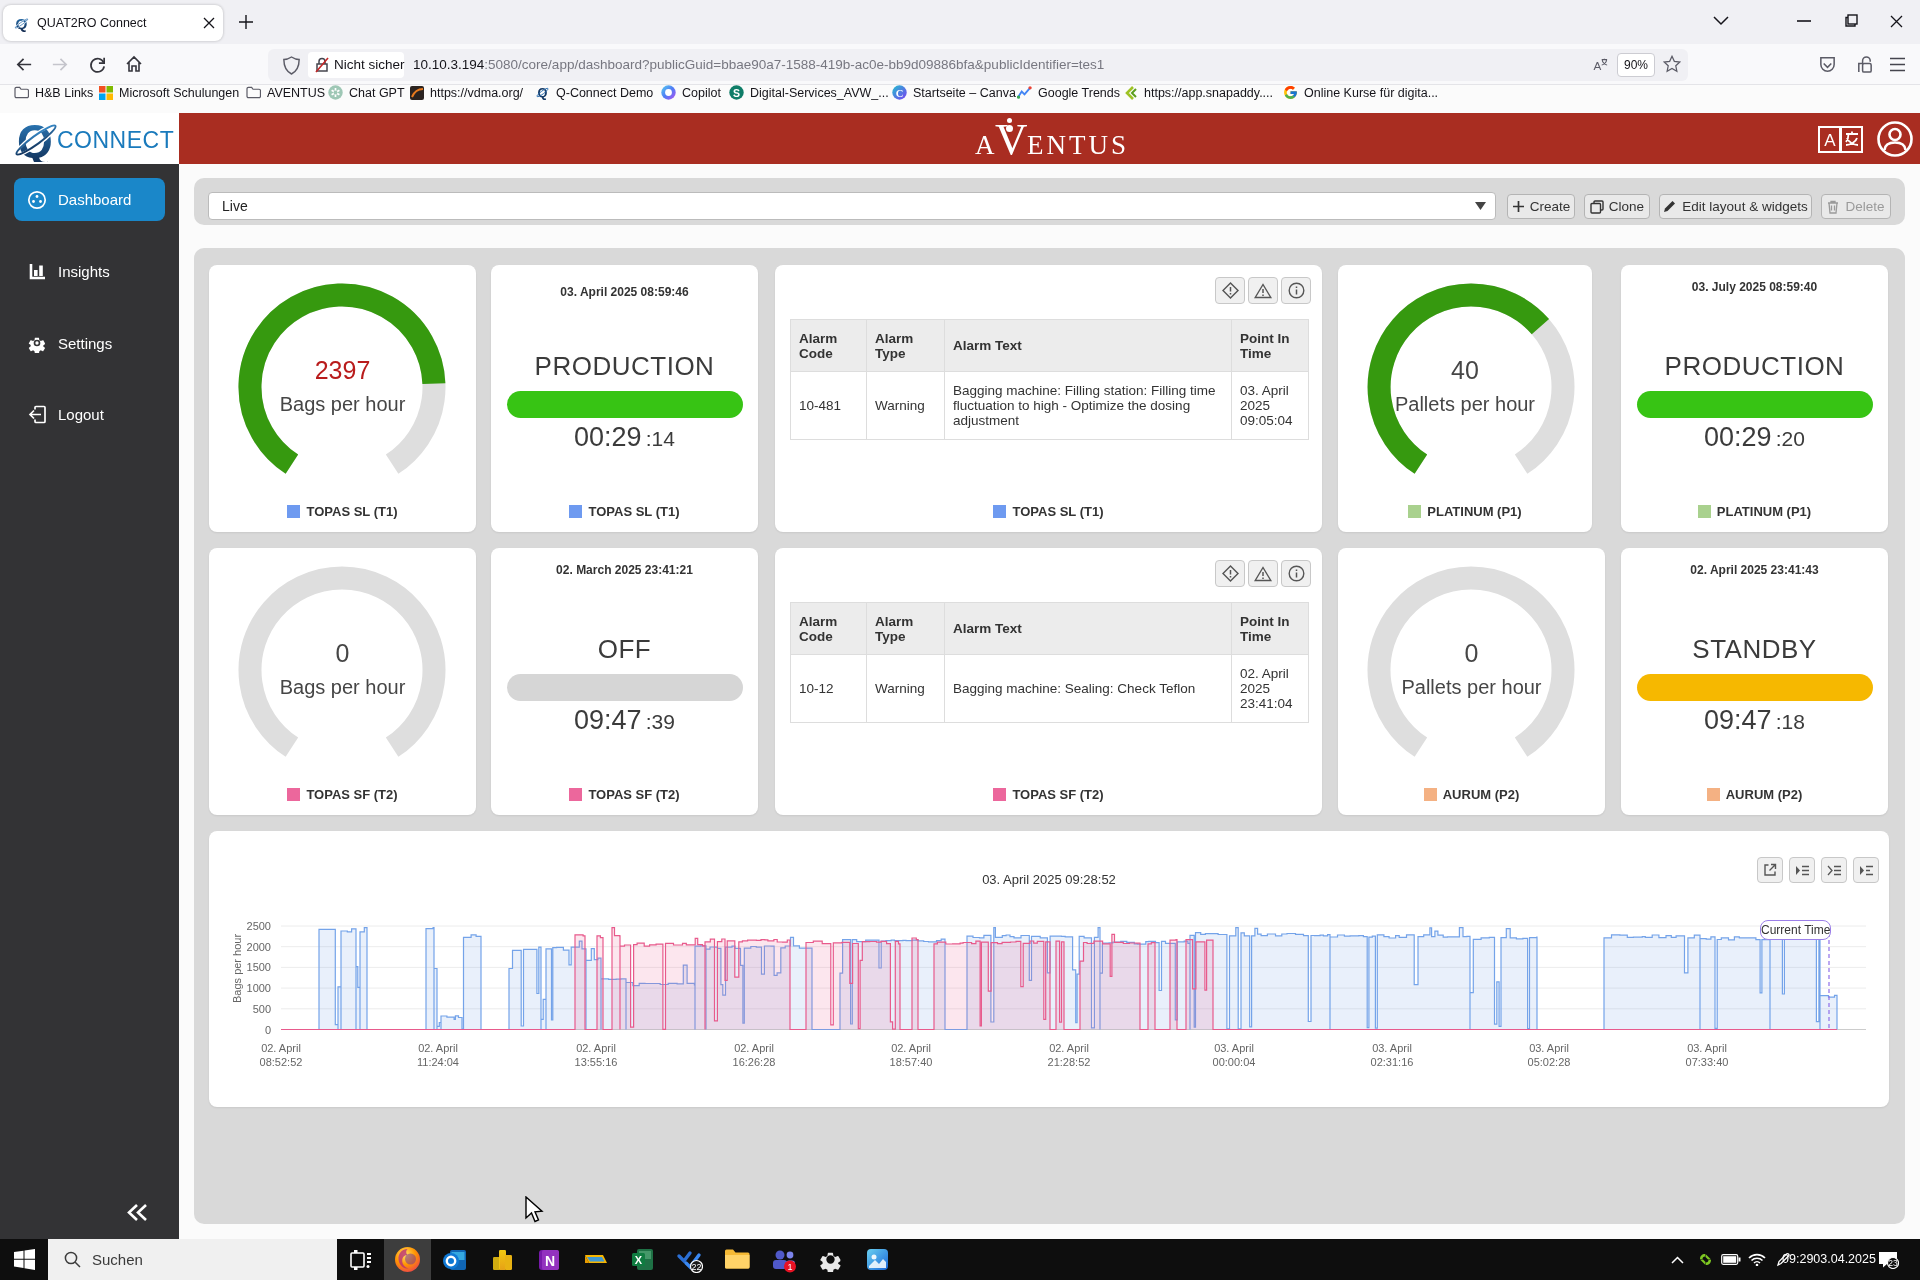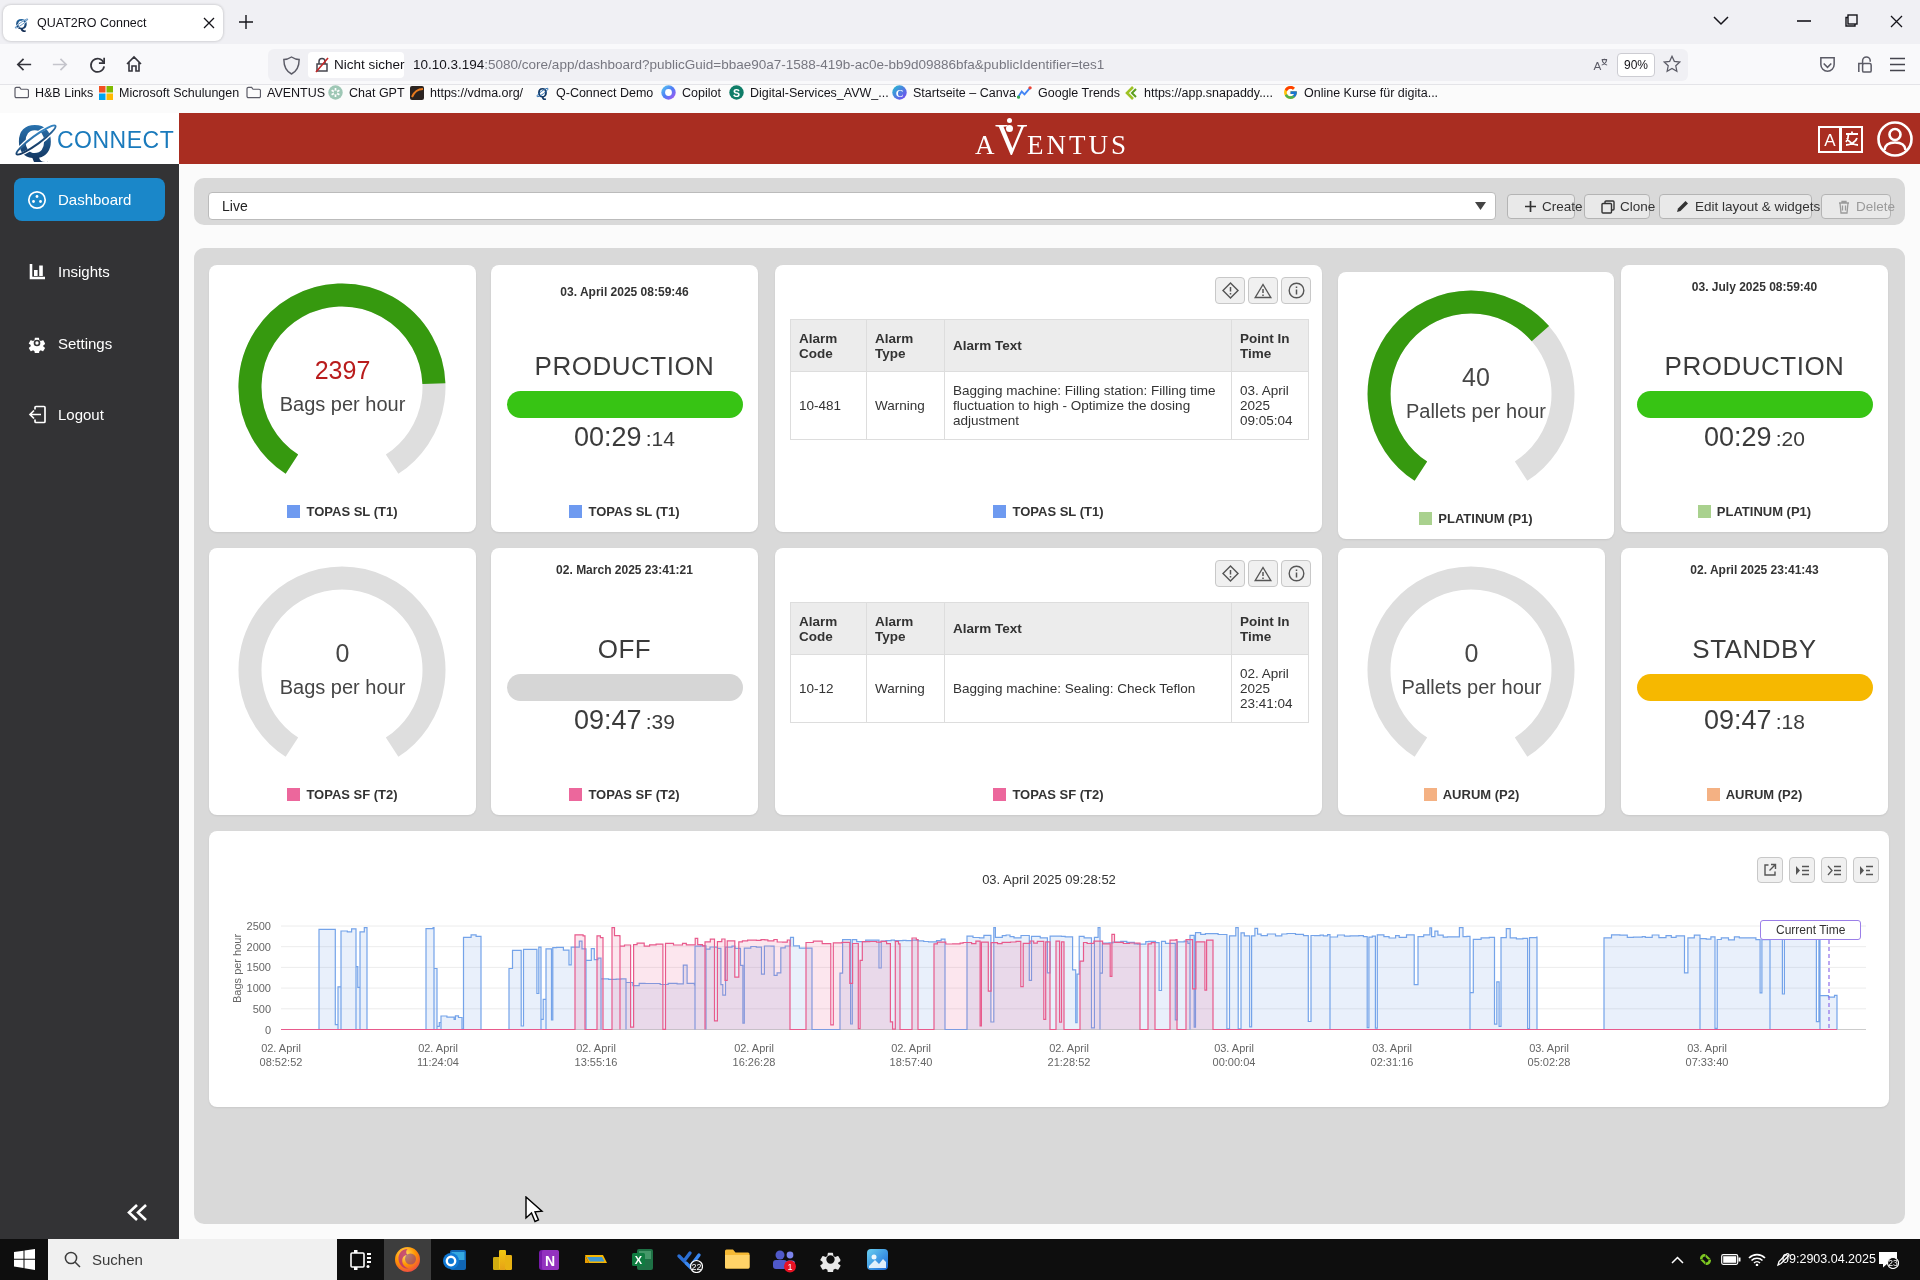--- a/index.html
+++ b/index.html
@@ -14,21 +14,21 @@
 .bm svg,.bm .bicon{margin-right:6px}
 
 #apphead{position:absolute;left:0;top:113px;width:1920px;height:51px;background:#a92d21}
 #logobox{position:absolute;left:0;top:113px;width:179px;height:51px;background:#fff}
 #sidebar{position:absolute;left:0;top:164px;width:179px;height:1075px;background:#333335}
 .sbitem{position:absolute;left:0;width:179px;height:44px;display:flex;align-items:center;color:#fff;font-size:15px}
 .sbitem .ic{width:24px;margin-left:25px;margin-right:9px;display:flex;justify-content:center}
 #main{position:absolute;left:179px;top:164px;width:1741px;height:1075px;background:#fbfbfb}
 .graybox{position:absolute;background:#d9d9d9;border-radius:10px}
 .card{position:absolute;background:#fff;border-radius:8px;box-shadow:0 1px 2px rgba(0,0,0,.08)}
-.btn{position:absolute;height:25px;background:#e9e9e9;border:1px solid #b4b4b4;border-radius:4px;display:flex;align-items:center;justify-content:flex-start;font-size:13.5px;color:#333;padding:0 16px;white-space:nowrap}
+.btn{position:absolute;height:25px;background:#e9e9e9;border:1px solid #b4b4b4;border-radius:4px;display:flex;align-items:center;justify-content:center;font-size:13.5px;color:#333;padding:0 16px;white-space:nowrap}
 .btn svg{flex-shrink:0}
 .legend{position:absolute;width:100%;display:flex;justify-content:center;align-items:center;font-size:13px;color:#333;font-weight:700}
 .legend .sq{width:13px;height:13px;margin-right:6px}
 .gdate{position:absolute;width:100%;text-align:center;font-size:12px;color:#333;font-weight:700}
 .stword{position:absolute;width:100%;text-align:center;font-size:26px;color:#3b3b3b;letter-spacing:.5px}
 .pill{position:absolute;height:27px;border-radius:14px}
 .timer{position:absolute;width:100%;text-align:center;color:#3b3b3b}
 .timer b{font-size:27px;font-weight:400}
 .timer span{font-size:21px}
 table.alarm{border-collapse:collapse;font-size:13.5px;color:#333;table-layout:fixed}
@@ -333,21 +333,21 @@
    <tr style="height:68px">
             <td>10-481</td>
             <td>Warning</td>
             <td>Bagging machine: Filling station: Filling time fluctuation to high - Optimize the dosing adjustment</td>
             <td>03. April 2025 09:05:04</td>
           </tr>
   </tbody>
       </table>
   <div class="legend" style="top:239px"><span class="sq" style="background:#6e9af0"></span>TOPAS SL (T1)</div>
 </div>
-<div class="card" style="left:1338px;top:272px;width:276px;height:267px">
+<div class="card" style="left:1338px;top:265px;width:254px;height:267px">
   <svg style="position:absolute;left:23px;top:12px" width="220" height="220" viewBox="0 0 220 220">
         <path d="M59.9 187.2 A92 92 0 1 1 160.1 187.2" fill="none" stroke="#dedede" stroke-width="23"></path>
         <path d="M59.9 187.2 A92 92 0 1 1 179.4 49.6" fill="none" stroke="#36990f" stroke-width="23"></path>
       </svg>
   <div class="abs" style="width:100%;text-align:center;top:91px;font-size:25px;color:#464646">40</div>
   <div class="abs" style="width:100%;text-align:center;top:128px;font-size:20px;color:#464646">Pallets per hour</div>
   <div class="legend" style="top:239px"><span class="sq" style="background:#a9d18e"></span>PLATINUM (P1)</div>
 </div>
 <div class="card" style="left:1621px;top:265px;width:267px;height:267px">
   <div class="gdate" style="top:15px">03. July 2025 08:59:40</div>
@@ -451,21 +451,21 @@
           <path d="M1 2 L5 6.5 L1 11" fill="none" stroke="#555" stroke-width="1.3"></path>
           <path d="M7 2.5 H14 M7 6.5 H14 M7 10.5 H14" stroke="#555" stroke-width="1.4"></path>
         </svg>
       </div>
   <div class="icbtn" style="left:1644px;top:26px;width:26px;height:26px">
         <svg width="15" height="13" viewBox="0 0 15 13">
           <path d="M1 2 L5 6.5 L1 11" fill="#555"></path>
           <path d="M7 2.5 H14 M7 6.5 H11 M7 10.5 H14" stroke="#555" stroke-width="1.4"></path>
         </svg>
       </div>
-  <div class="abs" style="left:1551px;top:89px;padding:2px 15px;background:#fff;border:1px solid #9b7fe8;border-radius:3px;font-size:12px;color:#333;z-index:5">Current Time</div>
+  <div class="abs" style="left:1551px;top:89px;padding:2px 0;background:#fff;border:1px solid #9b7fe8;border-radius:8px;font-size:12px;color:#333;z-index:5">Current Time</div>
   <svg style="position:absolute;left:0;top:0" width="1680" height="276" viewBox="0 0 1680 276">
 <line x1="72" y1="177.8" x2="1657" y2="177.8" stroke="#ececec" stroke-width="1"></line>
 <line x1="72" y1="157.1" x2="1657" y2="157.1" stroke="#ececec" stroke-width="1"></line>
 <line x1="72" y1="136.4" x2="1657" y2="136.4" stroke="#ececec" stroke-width="1"></line>
 <line x1="72" y1="115.7" x2="1657" y2="115.7" stroke="#ececec" stroke-width="1"></line>
 <line x1="72" y1="95.0" x2="1657" y2="95.0" stroke="#ececec" stroke-width="1"></line>
 <line x1="72" y1="198.5" x2="1657" y2="198.5" stroke="#ccc" stroke-width="1"></line>
 <path d="M110.0 198.5 L110.0 98.3 L117.8 98.3 L117.8 98.3 L126.3 98.3 L126.3 193.7 L129.0 193.7 L129.0 198.5 L129.0 198.5 L129.0 155.8 L132.0 155.8 L132.0 198.5 L132.0 198.5 L132.0 100.0 L138.3 100.0 L138.3 100.8 L142.6 100.8 L142.6 97.8 L147.0 97.8 L147.0 198.5 L147.0 198.5 L147.0 135.7 L148.8 135.7 L148.8 156.3 L151.0 156.3 L151.0 198.5 L151.0 198.5 L151.0 100.9 L155.3 100.9 L155.3 96.7 L157.5 96.7 L157.5 96.7 L158.0 96.7 L158.0 198.5 L158.0 198.5 L158.0 198.5 L217.0 198.5 L217.0 198.5 L217.0 198.5 L217.0 97.7 L224.1 97.7 L224.1 96.7 L225.0 96.7 L225.0 198.5 L225.0 198.5 L225.0 137.5 L228.0 137.5 L228.0 198.5 L228.0 198.5 L228.0 195.4 L230.3 195.4 L230.3 191.5 L232.0 191.5 L232.0 198.5 L232.0 198.5 L232.0 185.0 L237.9 185.0 L237.9 186.1 L245.1 186.1 L245.1 188.4 L246.4 188.4 L246.4 184.9 L249.5 184.9 L249.5 186.5 L253.0 186.5 L253.0 198.5 L253.0 198.5 L253.0 198.0 L254.5 198.0 L254.5 106.4 L262.1 106.4 L262.1 103.9 L267.1 103.9 L267.1 105.3 L272.0 105.3 L272.0 198.5 L272.0 198.5 L272.0 198.5 L300.0 198.5 L300.0 198.5 L300.0 198.5 L300.0 137.5 L303.5 137.5 L303.5 119.3 L312.2 119.3 L312.2 195.0 L314.5 195.0 L314.5 118.3 L323.0 118.3 L323.0 118.4 L327.9 118.4 L327.9 162.5 L329.8 162.5 L329.8 116.1 L332.0 116.1 L332.0 198.5 L332.0 198.5 L332.0 188.3 L334.2 188.3 L334.2 168.3 L337.0 168.3 L337.0 198.5 L337.0 198.5 L337.0 117.9 L342.5 117.9 L342.5 189.0 L343.8 189.0 L343.8 116.6 L347.6 116.6 L347.6 116.3 L354.4 116.3 L354.4 119.1 L360.0 119.1 L360.0 133.9 L362.2 133.9 L362.2 116.1 L370.3 116.1 L370.3 110.2 L373.0 110.2 L373.0 117.8 L377.0 117.8 L377.0 198.5 L377.0 198.5 L377.0 129.3 L382.3 129.3 L382.3 117.6 L385.3 117.6 L385.3 128.7 L388.9 128.7 L388.9 127.2 L392.0 127.2 L392.0 198.5 L392.0 198.5 L392.0 147.9 L399.6 147.9 L399.6 148.3 L407.2 148.3 L407.2 148.1 L411.9 148.1 L411.9 147.9 L417.0 147.9 L417.0 198.5 L417.0 198.5 L417.0 151.5 L423.9 151.5 L423.9 154.6 L430.2 154.6 L430.2 152.4 L436.0 152.4 L436.0 152.5 L443.7 152.5 L443.7 152.5 L451.2 152.5 L451.2 153.5 L459.2 153.5 L459.2 152.3 L468.1 152.3 L468.1 152.9 L474.3 152.9 L474.3 134.2 L478.1 134.2 L478.1 152.3 L485.4 152.3 L485.4 154.0 L486.0 154.0 L486.0 198.5 L486.0 198.5 L486.0 115.2 L491.5 115.2 L491.5 114.8 L497.0 114.8 L497.0 198.5 L497.0 198.5 L497.0 118.1 L501.0 118.1 L501.0 116.0 L505.3 116.0 L505.3 116.1 L508.5 116.1 L508.5 117.4 L511.9 117.4 L511.9 153.6 L513.8 153.6 L513.8 164.1 L516.5 164.1 L516.5 116.2 L523.0 116.2 L523.0 115.2 L526.0 115.2 L526.0 117.3 L531.5 117.3 L531.5 134.4 L533.9 134.4 L533.9 192.1 L535.3 192.1 L535.3 117.1 L541.8 117.1 L541.8 115.5 L547.3 115.5 L547.3 116.1 L552.5 116.1 L552.5 143.2 L555.4 143.2 L555.4 115.0 L562.1 115.0 L562.1 115.2 L565.1 115.2 L565.1 144.3 L568.1 144.3 L568.1 141.9 L571.8 141.9 L571.8 116.8 L576.2 116.8 L576.2 115.0 L581.5 115.0 L581.5 106.3 L584.5 106.3 L584.5 114.9 L590.4 114.9 L590.4 117.1 L599.3 117.1 L599.3 117.2 L603.0 117.2 L603.0 198.5 L603.0 198.5 L603.0 198.5 L631.0 198.5 L631.0 198.5 L631.0 198.5 L631.0 142.2 L633.6 142.2 L633.6 108.6 L641.6 108.6 L641.6 193.0 L643.3 193.0 L643.3 108.6 L647.7 108.6 L647.7 110.6 L656.7 110.6 L656.7 109.1 L662.5 109.1 L662.5 109.1 L670.0 109.1 L670.0 137.0 L672.2 137.0 L672.2 110.0 L677.0 110.0 L677.0 109.6 L682.2 109.6 L682.2 109.2 L685.4 109.2 L685.4 109.6 L693.9 109.6 L693.9 109.3 L697.0 109.3 L697.0 109.7 L703.4 109.7 L703.4 109.1 L709.3 109.1 L709.3 109.9 L714.7 109.9 L714.7 110.5 L719.5 110.5 L719.5 110.9 L727.5 110.9 L727.5 109.7 L732.2 109.7 L732.2 108.1 L736.0 108.1 L736.0 198.5 L736.0 198.5 L736.0 198.5 L758.0 198.5 L758.0 198.5 L758.0 198.5 L758.0 105.2 L764.0 105.2 L764.0 106.5 L770.5 106.5 L770.5 106.8 L774.9 106.8 L774.9 104.4 L781.9 104.4 L781.9 191.0 L784.8 191.0 L784.8 96.7 L786.4 96.7 L786.4 106.3 L793.3 106.3 L793.3 104.6 L797.1 104.6 L797.1 104.0 L801.0 104.0 L801.0 105.6 L805.0 105.6 L805.0 106.9 L808.6 106.9 L808.6 106.8 L812.0 106.8 L812.0 104.5 L820.3 104.5 L820.3 149.3 L822.5 149.3 L822.5 105.4 L831.2 105.4 L831.2 106.8 L838.4 106.8 L838.4 141.9 L841.1 141.9 L841.1 105.2 L847.9 105.2 L847.9 105.2 L852.4 105.2 L852.4 105.3 L856.2 105.3 L856.2 105.8 L863.6 105.8 L863.6 138.8 L866.7 138.8 L866.7 191.6 L868.1 191.6 L868.1 143.2 L870.2 143.2 L870.2 105.4 L875.1 105.4 L875.1 106.9 L882.5 106.9 L882.5 196.9 L885.4 196.9 L885.4 106.3 L889.1 106.3 L889.1 96.7 L891.0 96.7 L891.0 198.5 L891.0 198.5 L891.0 142.1 L893.4 142.1 L893.4 112.1 L900.1 112.1 L900.1 111.9 L903.9 111.9 L903.9 111.1 L911.7 111.1 L911.7 110.4 L917.8 110.4 L917.8 111.3 L925.3 111.3 L925.3 112.9 L928.5 112.9 L928.5 113.1 L936.8 113.1 L936.8 110.7 L939.8 110.7 L939.8 110.3 L946.5 110.3 L946.5 111.7 L950.1 111.7 L950.1 159.5 L952.5 159.5 L952.5 110.3 L956.5 110.3 L956.5 112.3 L960.4 112.3 L960.4 112.4 L966.3 112.4 L966.3 188.9 L968.2 188.9 L968.2 110.9 L975.2 110.9 L975.2 110.1 L978.9 110.1 L978.9 112.3 L981.0 112.3 L981.0 198.5 L981.0 198.5 L981.0 104.4 L985.2 104.4 L985.2 196.1 L986.5 196.1 L986.5 101.7 L991.7 101.7 L991.7 103.4 L996.4 103.4 L996.4 102.6 L1000.4 102.6 L1000.4 102.7 L1009.1 102.7 L1009.1 103.5 L1017.9 103.5 L1017.9 197.9 L1020.5 197.9 L1020.5 104.8 L1026.8 104.8 L1026.8 96.7 L1029.2 96.7 L1029.2 197.8 L1032.0 197.8 L1032.0 101.8 L1035.3 101.8 L1035.3 104.8 L1040.7 104.8 L1040.7 195.9 L1042.6 195.9 L1042.6 104.8 L1045.9 104.8 L1045.9 97.3 L1048.6 97.3 L1048.6 103.2 L1052.1 103.2 L1052.1 104.6 L1058.4 104.6 L1058.4 103.0 L1066.5 103.0 L1066.5 104.9 L1072.8 104.9 L1072.8 103.0 L1078.0 103.0 L1078.0 102.5 L1086.5 102.5 L1086.5 103.4 L1094.5 103.4 L1094.5 104.6 L1099.3 104.6 L1099.3 190.5 L1102.0 190.5 L1102.0 104.5 L1105.5 104.5 L1105.5 104.7 L1111.1 104.7 L1111.1 104.1 L1114.4 104.1 L1114.4 104.8 L1118.6 104.8 L1118.6 103.7 L1121.0 103.7 L1121.0 198.5 L1121.0 198.5 L1121.0 106.0 L1128.5 106.0 L1128.5 104.0 L1135.4 104.0 L1135.4 105.1 L1141.1 105.1 L1141.1 104.8 L1149.8 104.8 L1149.8 104.7 L1154.4 104.7 L1154.4 105.7 L1158.2 105.7 L1158.2 196.7 L1159.9 196.7 L1159.9 106.1 L1163.3 106.1 L1163.3 105.2 L1166.4 105.2 L1166.4 197.2 L1168.3 197.2 L1168.3 103.9 L1174.9 103.9 L1174.9 105.6 L1180.1 105.6 L1180.1 107.0 L1186.6 107.0 L1186.6 104.6 L1190.2 104.6 L1190.2 106.4 L1197.5 106.4 L1197.5 103.9 L1205.2 103.9 L1205.2 153.6 L1209.0 153.6 L1209.0 105.6 L1214.7 105.6 L1214.7 103.9 L1220.9 103.9 L1220.9 96.9 L1222.6 96.9 L1222.6 105.6 L1225.9 105.6 L1225.9 100.2 L1228.9 100.2 L1228.9 104.1 L1234.2 104.1 L1234.2 106.1 L1238.4 106.1 L1238.4 105.8 L1245.9 105.8 L1245.9 105.8 L1250.4 105.8 L1250.4 96.7 L1254.0 96.7 L1254.0 105.7 L1257.9 105.7 L1257.9 105.4 L1261.0 105.4 L1261.0 198.5 L1261.0 198.5 L1261.0 161.7 L1264.3 161.7 L1264.3 108.4 L1272.1 108.4 L1272.1 106.8 L1280.3 106.8 L1280.3 106.4 L1285.5 106.4 L1285.5 193.2 L1287.8 193.2 L1287.8 150.9 L1290.1 150.9 L1290.1 195.3 L1292.0 195.3 L1292.0 106.7 L1297.3 106.7 L1297.3 97.7 L1301.2 97.7 L1301.2 106.9 L1307.4 106.9 L1307.4 107.9 L1313.9 107.9 L1313.9 107.3 L1318.6 107.3 L1318.6 197.6 L1320.5 197.6 L1320.5 106.6 L1327.8 106.6 L1327.8 106.0 L1328.0 106.0 L1328.0 198.5 L1328.0 198.5 L1328.0 198.5 L1395.0 198.5 L1395.0 198.5 L1395.0 198.5 L1395.0 106.8 L1402.5 106.8 L1402.5 103.8 L1410.9 103.8 L1410.9 104.2 L1418.3 104.2 L1418.3 106.3 L1424.4 106.3 L1424.4 106.2 L1433.3 106.2 L1433.3 105.7 L1436.3 105.7 L1436.3 106.4 L1443.2 106.4 L1443.2 104.0 L1449.9 104.0 L1449.9 106.6 L1457.0 106.6 L1457.0 104.6 L1462.3 104.6 L1462.3 106.3 L1467.1 106.3 L1467.1 104.9 L1475.5 104.9 L1475.5 141.8 L1478.9 141.8 L1478.9 106.8 L1485.3 106.8 L1485.3 104.1 L1491.0 104.1 L1491.0 198.5 L1491.0 198.5 L1491.0 107.7 L1497.2 107.7 L1497.2 108.1 L1501.9 108.1 L1501.9 105.9 L1506.0 105.9 L1506.0 197.3 L1508.2 197.3 L1508.2 108.5 L1512.3 108.5 L1512.3 106.9 L1519.5 106.9 L1519.5 108.9 L1525.4 108.9 L1525.4 105.9 L1530.3 105.9 L1530.3 106.9 L1538.9 106.9 L1538.9 106.8 L1546.9 106.8 L1546.9 108.7 L1551.1 108.7 L1551.1 161.9 L1552.9 161.9 L1552.9 108.7 L1560.5 108.7 L1560.5 106.4 L1561.0 106.4 L1561.0 198.5 L1561.0 198.5 L1561.0 103.9 L1569.7 103.9 L1569.7 103.8 L1573.4 103.8 L1573.4 163.0 L1575.4 163.0 L1575.4 105.5 L1582.5 105.5 L1582.5 106.7 L1587.9 106.7 L1587.9 105.8 L1591.6 105.8 L1591.6 105.8 L1598.7 105.8 L1598.7 103.8 L1607.4 103.8 L1607.4 190.6 L1609.9 190.6 L1609.9 106.6 L1611.0 106.6 L1611.0 198.5 L1611.0 198.5 L1611.0 164.6 L1619.5 164.6 L1619.5 166.1 L1625.5 166.1 L1625.5 164.4 L1628.0 164.4 L1628.0 198.5 L1628.0 198.5 Z" fill="rgba(116,163,233,0.16)" stroke="none"></path>
 <path d="M110.0 198.5 L110.0 98.3 L117.8 98.3 L117.8 98.3 L126.3 98.3 L126.3 193.7 L129.0 193.7 L129.0 198.5 L129.0 198.5 L129.0 155.8 L132.0 155.8 L132.0 198.5 L132.0 198.5 L132.0 100.0 L138.3 100.0 L138.3 100.8 L142.6 100.8 L142.6 97.8 L147.0 97.8 L147.0 198.5 L147.0 198.5 L147.0 135.7 L148.8 135.7 L148.8 156.3 L151.0 156.3 L151.0 198.5 L151.0 198.5 L151.0 100.9 L155.3 100.9 L155.3 96.7 L157.5 96.7 L157.5 96.7 L158.0 96.7 L158.0 198.5 L158.0 198.5 L158.0 198.5 L217.0 198.5 L217.0 198.5 L217.0 198.5 L217.0 97.7 L224.1 97.7 L224.1 96.7 L225.0 96.7 L225.0 198.5 L225.0 198.5 L225.0 137.5 L228.0 137.5 L228.0 198.5 L228.0 198.5 L228.0 195.4 L230.3 195.4 L230.3 191.5 L232.0 191.5 L232.0 198.5 L232.0 198.5 L232.0 185.0 L237.9 185.0 L237.9 186.1 L245.1 186.1 L245.1 188.4 L246.4 188.4 L246.4 184.9 L249.5 184.9 L249.5 186.5 L253.0 186.5 L253.0 198.5 L253.0 198.5 L253.0 198.0 L254.5 198.0 L254.5 106.4 L262.1 106.4 L262.1 103.9 L267.1 103.9 L267.1 105.3 L272.0 105.3 L272.0 198.5 L272.0 198.5 L272.0 198.5 L300.0 198.5 L300.0 198.5 L300.0 198.5 L300.0 137.5 L303.5 137.5 L303.5 119.3 L312.2 119.3 L312.2 195.0 L314.5 195.0 L314.5 118.3 L323.0 118.3 L323.0 118.4 L327.9 118.4 L327.9 162.5 L329.8 162.5 L329.8 116.1 L332.0 116.1 L332.0 198.5 L332.0 198.5 L332.0 188.3 L334.2 188.3 L334.2 168.3 L337.0 168.3 L337.0 198.5 L337.0 198.5 L337.0 117.9 L342.5 117.9 L342.5 189.0 L343.8 189.0 L343.8 116.6 L347.6 116.6 L347.6 116.3 L354.4 116.3 L354.4 119.1 L360.0 119.1 L360.0 133.9 L362.2 133.9 L362.2 116.1 L370.3 116.1 L370.3 110.2 L373.0 110.2 L373.0 117.8 L377.0 117.8 L377.0 198.5 L377.0 198.5 L377.0 129.3 L382.3 129.3 L382.3 117.6 L385.3 117.6 L385.3 128.7 L388.9 128.7 L388.9 127.2 L392.0 127.2 L392.0 198.5 L392.0 198.5 L392.0 147.9 L399.6 147.9 L399.6 148.3 L407.2 148.3 L407.2 148.1 L411.9 148.1 L411.9 147.9 L417.0 147.9 L417.0 198.5 L417.0 198.5 L417.0 151.5 L423.9 151.5 L423.9 154.6 L430.2 154.6 L430.2 152.4 L436.0 152.4 L436.0 152.5 L443.7 152.5 L443.7 152.5 L451.2 152.5 L451.2 153.5 L459.2 153.5 L459.2 152.3 L468.1 152.3 L468.1 152.9 L474.3 152.9 L474.3 134.2 L478.1 134.2 L478.1 152.3 L485.4 152.3 L485.4 154.0 L486.0 154.0 L486.0 198.5 L486.0 198.5 L486.0 115.2 L491.5 115.2 L491.5 114.8 L497.0 114.8 L497.0 198.5 L497.0 198.5 L497.0 118.1 L501.0 118.1 L501.0 116.0 L505.3 116.0 L505.3 116.1 L508.5 116.1 L508.5 117.4 L511.9 117.4 L511.9 153.6 L513.8 153.6 L513.8 164.1 L516.5 164.1 L516.5 116.2 L523.0 116.2 L523.0 115.2 L526.0 115.2 L526.0 117.3 L531.5 117.3 L531.5 134.4 L533.9 134.4 L533.9 192.1 L535.3 192.1 L535.3 117.1 L541.8 117.1 L541.8 115.5 L547.3 115.5 L547.3 116.1 L552.5 116.1 L552.5 143.2 L555.4 143.2 L555.4 115.0 L562.1 115.0 L562.1 115.2 L565.1 115.2 L565.1 144.3 L568.1 144.3 L568.1 141.9 L571.8 141.9 L571.8 116.8 L576.2 116.8 L576.2 115.0 L581.5 115.0 L581.5 106.3 L584.5 106.3 L584.5 114.9 L590.4 114.9 L590.4 117.1 L599.3 117.1 L599.3 117.2 L603.0 117.2 L603.0 198.5 L603.0 198.5 L603.0 198.5 L631.0 198.5 L631.0 198.5 L631.0 198.5 L631.0 142.2 L633.6 142.2 L633.6 108.6 L641.6 108.6 L641.6 193.0 L643.3 193.0 L643.3 108.6 L647.7 108.6 L647.7 110.6 L656.7 110.6 L656.7 109.1 L662.5 109.1 L662.5 109.1 L670.0 109.1 L670.0 137.0 L672.2 137.0 L672.2 110.0 L677.0 110.0 L677.0 109.6 L682.2 109.6 L682.2 109.2 L685.4 109.2 L685.4 109.6 L693.9 109.6 L693.9 109.3 L697.0 109.3 L697.0 109.7 L703.4 109.7 L703.4 109.1 L709.3 109.1 L709.3 109.9 L714.7 109.9 L714.7 110.5 L719.5 110.5 L719.5 110.9 L727.5 110.9 L727.5 109.7 L732.2 109.7 L732.2 108.1 L736.0 108.1 L736.0 198.5 L736.0 198.5 L736.0 198.5 L758.0 198.5 L758.0 198.5 L758.0 198.5 L758.0 105.2 L764.0 105.2 L764.0 106.5 L770.5 106.5 L770.5 106.8 L774.9 106.8 L774.9 104.4 L781.9 104.4 L781.9 191.0 L784.8 191.0 L784.8 96.7 L786.4 96.7 L786.4 106.3 L793.3 106.3 L793.3 104.6 L797.1 104.6 L797.1 104.0 L801.0 104.0 L801.0 105.6 L805.0 105.6 L805.0 106.9 L808.6 106.9 L808.6 106.8 L812.0 106.8 L812.0 104.5 L820.3 104.5 L820.3 149.3 L822.5 149.3 L822.5 105.4 L831.2 105.4 L831.2 106.8 L838.4 106.8 L838.4 141.9 L841.1 141.9 L841.1 105.2 L847.9 105.2 L847.9 105.2 L852.4 105.2 L852.4 105.3 L856.2 105.3 L856.2 105.8 L863.6 105.8 L863.6 138.8 L866.7 138.8 L866.7 191.6 L868.1 191.6 L868.1 143.2 L870.2 143.2 L870.2 105.4 L875.1 105.4 L875.1 106.9 L882.5 106.9 L882.5 196.9 L885.4 196.9 L885.4 106.3 L889.1 106.3 L889.1 96.7 L891.0 96.7 L891.0 198.5 L891.0 198.5 L891.0 142.1 L893.4 142.1 L893.4 112.1 L900.1 112.1 L900.1 111.9 L903.9 111.9 L903.9 111.1 L911.7 111.1 L911.7 110.4 L917.8 110.4 L917.8 111.3 L925.3 111.3 L925.3 112.9 L928.5 112.9 L928.5 113.1 L936.8 113.1 L936.8 110.7 L939.8 110.7 L939.8 110.3 L946.5 110.3 L946.5 111.7 L950.1 111.7 L950.1 159.5 L952.5 159.5 L952.5 110.3 L956.5 110.3 L956.5 112.3 L960.4 112.3 L960.4 112.4 L966.3 112.4 L966.3 188.9 L968.2 188.9 L968.2 110.9 L975.2 110.9 L975.2 110.1 L978.9 110.1 L978.9 112.3 L981.0 112.3 L981.0 198.5 L981.0 198.5 L981.0 104.4 L985.2 104.4 L985.2 196.1 L986.5 196.1 L986.5 101.7 L991.7 101.7 L991.7 103.4 L996.4 103.4 L996.4 102.6 L1000.4 102.6 L1000.4 102.7 L1009.1 102.7 L1009.1 103.5 L1017.9 103.5 L1017.9 197.9 L1020.5 197.9 L1020.5 104.8 L1026.8 104.8 L1026.8 96.7 L1029.2 96.7 L1029.2 197.8 L1032.0 197.8 L1032.0 101.8 L1035.3 101.8 L1035.3 104.8 L1040.7 104.8 L1040.7 195.9 L1042.6 195.9 L1042.6 104.8 L1045.9 104.8 L1045.9 97.3 L1048.6 97.3 L1048.6 103.2 L1052.1 103.2 L1052.1 104.6 L1058.4 104.6 L1058.4 103.0 L1066.5 103.0 L1066.5 104.9 L1072.8 104.9 L1072.8 103.0 L1078.0 103.0 L1078.0 102.5 L1086.5 102.5 L1086.5 103.4 L1094.5 103.4 L1094.5 104.6 L1099.3 104.6 L1099.3 190.5 L1102.0 190.5 L1102.0 104.5 L1105.5 104.5 L1105.5 104.7 L1111.1 104.7 L1111.1 104.1 L1114.4 104.1 L1114.4 104.8 L1118.6 104.8 L1118.6 103.7 L1121.0 103.7 L1121.0 198.5 L1121.0 198.5 L1121.0 106.0 L1128.5 106.0 L1128.5 104.0 L1135.4 104.0 L1135.4 105.1 L1141.1 105.1 L1141.1 104.8 L1149.8 104.8 L1149.8 104.7 L1154.4 104.7 L1154.4 105.7 L1158.2 105.7 L1158.2 196.7 L1159.9 196.7 L1159.9 106.1 L1163.3 106.1 L1163.3 105.2 L1166.4 105.2 L1166.4 197.2 L1168.3 197.2 L1168.3 103.9 L1174.9 103.9 L1174.9 105.6 L1180.1 105.6 L1180.1 107.0 L1186.6 107.0 L1186.6 104.6 L1190.2 104.6 L1190.2 106.4 L1197.5 106.4 L1197.5 103.9 L1205.2 103.9 L1205.2 153.6 L1209.0 153.6 L1209.0 105.6 L1214.7 105.6 L1214.7 103.9 L1220.9 103.9 L1220.9 96.9 L1222.6 96.9 L1222.6 105.6 L1225.9 105.6 L1225.9 100.2 L1228.9 100.2 L1228.9 104.1 L1234.2 104.1 L1234.2 106.1 L1238.4 106.1 L1238.4 105.8 L1245.9 105.8 L1245.9 105.8 L1250.4 105.8 L1250.4 96.7 L1254.0 96.7 L1254.0 105.7 L1257.9 105.7 L1257.9 105.4 L1261.0 105.4 L1261.0 198.5 L1261.0 198.5 L1261.0 161.7 L1264.3 161.7 L1264.3 108.4 L1272.1 108.4 L1272.1 106.8 L1280.3 106.8 L1280.3 106.4 L1285.5 106.4 L1285.5 193.2 L1287.8 193.2 L1287.8 150.9 L1290.1 150.9 L1290.1 195.3 L1292.0 195.3 L1292.0 106.7 L1297.3 106.7 L1297.3 97.7 L1301.2 97.7 L1301.2 106.9 L1307.4 106.9 L1307.4 107.9 L1313.9 107.9 L1313.9 107.3 L1318.6 107.3 L1318.6 197.6 L1320.5 197.6 L1320.5 106.6 L1327.8 106.6 L1327.8 106.0 L1328.0 106.0 L1328.0 198.5 L1328.0 198.5 L1328.0 198.5 L1395.0 198.5 L1395.0 198.5 L1395.0 198.5 L1395.0 106.8 L1402.5 106.8 L1402.5 103.8 L1410.9 103.8 L1410.9 104.2 L1418.3 104.2 L1418.3 106.3 L1424.4 106.3 L1424.4 106.2 L1433.3 106.2 L1433.3 105.7 L1436.3 105.7 L1436.3 106.4 L1443.2 106.4 L1443.2 104.0 L1449.9 104.0 L1449.9 106.6 L1457.0 106.6 L1457.0 104.6 L1462.3 104.6 L1462.3 106.3 L1467.1 106.3 L1467.1 104.9 L1475.5 104.9 L1475.5 141.8 L1478.9 141.8 L1478.9 106.8 L1485.3 106.8 L1485.3 104.1 L1491.0 104.1 L1491.0 198.5 L1491.0 198.5 L1491.0 107.7 L1497.2 107.7 L1497.2 108.1 L1501.9 108.1 L1501.9 105.9 L1506.0 105.9 L1506.0 197.3 L1508.2 197.3 L1508.2 108.5 L1512.3 108.5 L1512.3 106.9 L1519.5 106.9 L1519.5 108.9 L1525.4 108.9 L1525.4 105.9 L1530.3 105.9 L1530.3 106.9 L1538.9 106.9 L1538.9 106.8 L1546.9 106.8 L1546.9 108.7 L1551.1 108.7 L1551.1 161.9 L1552.9 161.9 L1552.9 108.7 L1560.5 108.7 L1560.5 106.4 L1561.0 106.4 L1561.0 198.5 L1561.0 198.5 L1561.0 103.9 L1569.7 103.9 L1569.7 103.8 L1573.4 103.8 L1573.4 163.0 L1575.4 163.0 L1575.4 105.5 L1582.5 105.5 L1582.5 106.7 L1587.9 106.7 L1587.9 105.8 L1591.6 105.8 L1591.6 105.8 L1598.7 105.8 L1598.7 103.8 L1607.4 103.8 L1607.4 190.6 L1609.9 190.6 L1609.9 106.6 L1611.0 106.6 L1611.0 198.5 L1611.0 198.5 L1611.0 164.6 L1619.5 164.6 L1619.5 166.1 L1625.5 166.1 L1625.5 164.4 L1628.0 164.4 L1628.0 198.5 L1628.0 198.5" fill="none" stroke="#74a3e9" stroke-width="1.2"></path>
 <path d="M72.0 198.5 L72.0 198.5 L366.0 198.5 L366.0 198.5 L366.0 198.5 L366.0 103.8 L374.1 103.8 L374.1 104.8 L376.0 104.8 L376.0 198.5 L376.0 198.5 L376.0 198.5 L388.0 198.5 L388.0 198.5 L388.0 198.5 L388.0 104.8 L391.4 104.8 L391.4 106.7 L394.0 106.7 L394.0 198.5 L394.0 198.5 L394.0 198.5 L403.0 198.5 L403.0 198.5 L403.0 198.5 L403.0 96.7 L405.5 96.7 L405.5 104.6 L410.6 104.6 L410.6 104.9 L411.0 104.9 L411.0 198.5 L411.0 198.5 L411.0 115.2 L415.5 115.2 L415.5 114.0 L421.6 114.0 L421.6 196.2 L424.6 196.2 L424.6 113.7 L428.1 113.7 L428.1 112.1 L435.2 112.1 L435.2 115.1 L440.6 115.1 L440.6 113.8 L447.1 113.8 L447.1 113.1 L453.9 113.1 L453.9 198.3 L456.5 198.3 L456.5 112.4 L464.5 112.4 L464.5 114.0 L473.5 114.0 L473.5 112.3 L477.3 112.3 L477.3 113.9 L486.2 113.9 L486.2 107.4 L488.7 107.4 L488.7 113.7 L493.5 113.7 L493.5 114.9 L496.0 114.9 L496.0 198.5 L496.0 198.5 L496.0 110.9 L501.3 110.9 L501.3 108.2 L505.5 108.2 L505.5 189.9 L508.4 189.9 L508.4 110.7 L512.8 110.7 L512.8 108.0 L516.0 108.0 L516.0 149.4 L518.2 149.4 L518.2 109.9 L525.8 109.9 L525.8 146.1 L529.8 146.1 L529.8 110.8 L533.4 110.8 L533.4 109.9 L538.6 109.9 L538.6 109.2 L547.4 109.2 L547.4 109.3 L552.0 109.3 L552.0 108.7 L555.8 108.7 L555.8 108.8 L558.9 108.8 L558.9 109.8 L564.9 109.8 L564.9 108.5 L568.2 108.5 L568.2 111.0 L573.5 111.0 L573.5 111.1 L578.3 111.1 L578.3 109.0 L581.0 109.0 L581.0 198.5 L581.0 198.5 L581.0 198.5 L597.0 198.5 L597.0 198.5 L597.0 198.5 L597.0 111.5 L604.3 111.5 L604.3 110.1 L613.2 110.1 L613.2 112.7 L621.8 112.7 L621.8 193.9 L624.3 193.9 L624.3 111.9 L632.9 111.9 L632.9 111.4 L640.8 111.4 L640.8 152.3 L643.6 152.3 L643.6 112.5 L649.3 112.5 L649.3 197.6 L651.1 197.6 L651.1 129.3 L653.3 129.3 L653.3 110.6 L660.7 110.6 L660.7 110.5 L667.5 110.5 L667.5 111.1 L672.0 111.1 L672.0 110.3 L677.6 110.3 L677.6 112.6 L681.4 112.6 L681.4 190.8 L683.6 190.8 L683.6 198.1 L686.3 198.1 L686.3 110.3 L689.5 110.3 L689.5 112.8 L691.0 112.8 L691.0 198.5 L691.0 198.5 L691.0 198.5 L703.0 198.5 L703.0 198.5 L703.0 198.5 L703.0 107.0 L707.3 107.0 L707.3 108.7 L709.0 108.7 L709.0 198.5 L709.0 198.5 L709.0 198.5 L725.0 198.5 L725.0 198.5 L725.0 198.5 L725.0 112.9 L728.4 112.9 L728.4 111.1 L736.8 111.1 L736.8 113.0 L743.6 113.0 L743.6 112.8 L751.1 112.8 L751.1 112.2 L754.1 112.2 L754.1 111.5 L762.6 111.5 L762.6 112.7 L766.9 112.7 L766.9 110.1 L771.1 110.1 L771.1 194.8 L772.4 194.8 L772.4 111.2 L779.3 111.2 L779.3 160.2 L782.1 160.2 L782.1 111.7 L788.5 111.7 L788.5 112.7 L793.1 112.7 L793.1 111.4 L801.5 111.4 L801.5 111.0 L807.0 111.0 L807.0 110.4 L811.8 110.4 L811.8 155.7 L814.2 155.7 L814.2 112.3 L821.0 112.3 L821.0 110.0 L824.7 110.0 L824.7 112.1 L828.3 112.1 L828.3 110.4 L834.8 110.4 L834.8 188.4 L836.7 188.4 L836.7 110.8 L841.0 110.8 L841.0 198.5 L841.0 198.5 L841.0 198.5 L847.0 198.5 L847.0 198.5 L847.0 198.5 L847.0 110.1 L850.6 110.1 L850.6 191.1 L852.5 191.1 L852.5 110.9 L855.0 110.9 L855.0 198.5 L855.0 198.5 L855.0 198.5 L871.0 198.5 L871.0 198.5 L871.0 198.5 L871.0 130.2 L874.5 130.2 L874.5 111.5 L878.1 111.5 L878.1 112.5 L881.3 112.5 L881.3 112.3 L884.9 112.3 L884.9 110.1 L893.6 110.1 L893.6 112.9 L901.2 112.9 L901.2 145.4 L902.9 145.4 L902.9 103.4 L905.5 103.4 L905.5 111.4 L914.3 111.4 L914.3 112.5 L920.4 112.5 L920.4 112.0 L927.2 112.0 L927.2 112.1 L931.0 112.1 L931.0 198.5 L931.0 198.5 L931.0 198.5 L939.0 198.5 L939.0 198.5 L939.0 198.5 L939.0 112.8 L942.3 112.8 L942.3 111.7 L946.0 111.7 L946.0 198.5 L946.0 198.5 L946.0 198.5 L961.0 198.5 L961.0 198.5 L961.0 198.5 L961.0 109.2 L967.0 109.2 L967.0 108.7 L968.0 108.7 L968.0 198.5 L968.0 198.5 L968.0 198.5 L977.0 198.5 L977.0 198.5 L977.0 198.5 L977.0 108.6 L983.6 108.6 L983.6 157.8 L986.9 157.8 L986.9 110.8 L995.9 110.8 L995.9 159.1 L997.6 159.1 L997.6 109.1 L1004.0 109.1 L1004.0 198.5 L1004.0 198.5 L1004.0 198.5 L1628.0 198.5 L1628.0 198.5 L1628.0 198.5 Z" fill="rgba(232,90,140,0.15)" stroke="none"></path>

